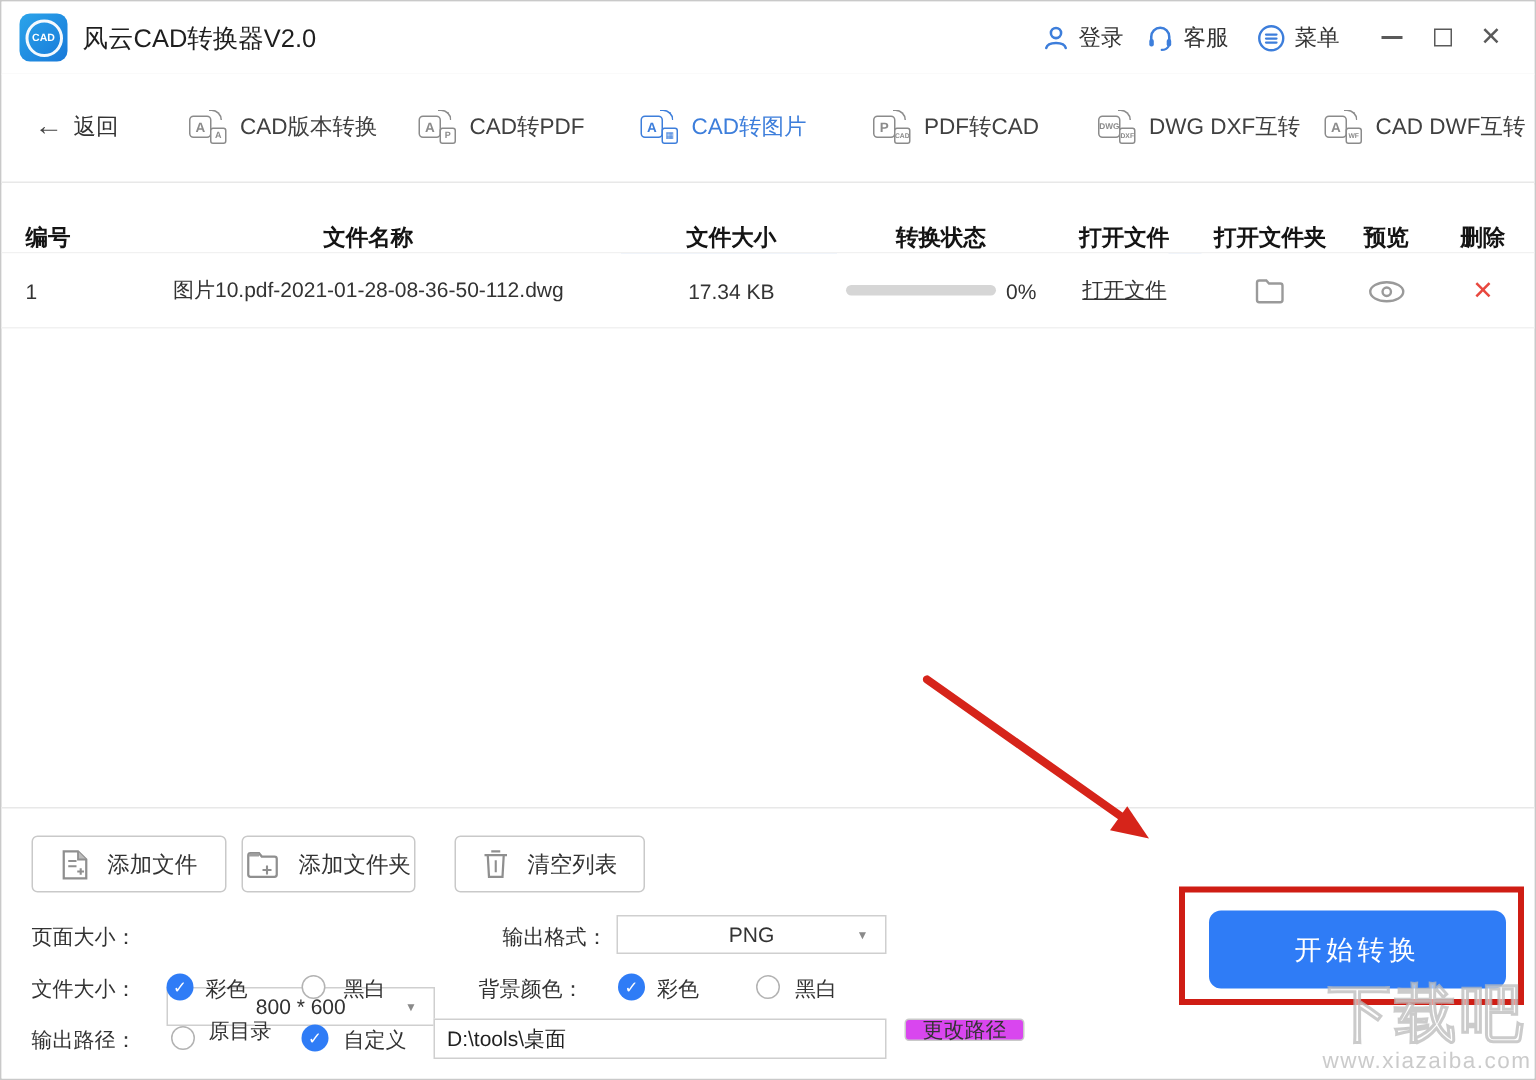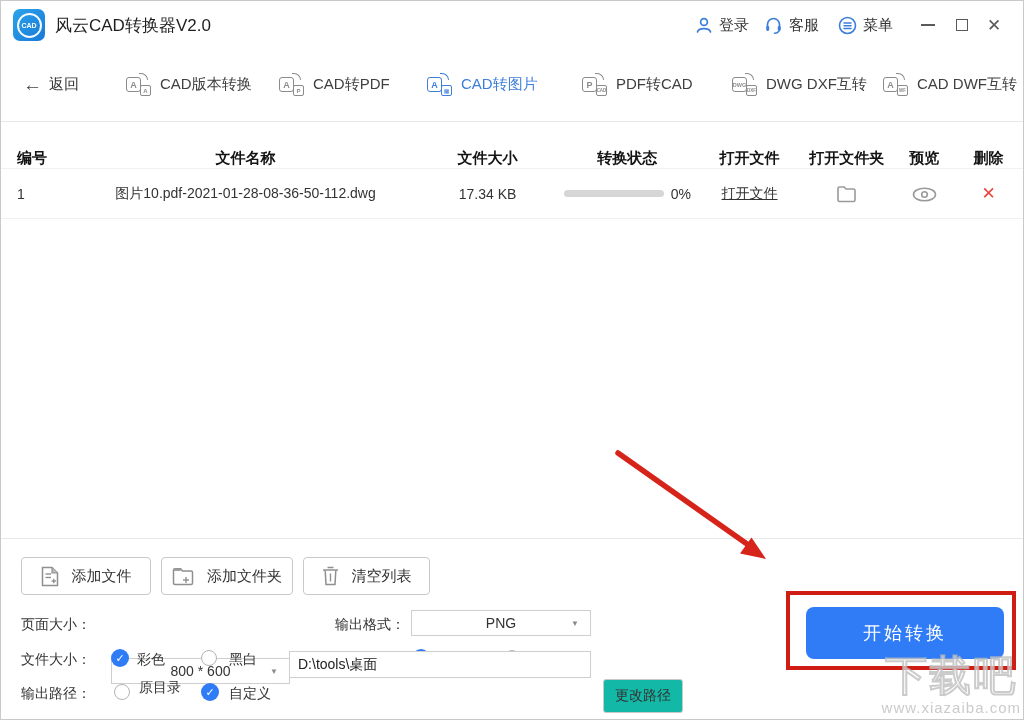--- a/index.html
+++ b/index.html
@@ -54,33 +54,33 @@
   .pbar{width:100px;height:7px;border-radius:4px;background:#d6d6d6;}
   .open-link{color:#333;text-decoration:underline;cursor:pointer;}
   .row-icon{display:inline-flex;vertical-align:middle;cursor:pointer;}
   .del-x{color:#e8483f;font-size:17px;font-weight:bold;cursor:pointer;}
 
   
   .bottom-panel{position:absolute;left:0;top:537px;width:100%;height:183px;background:#fff;border-top:1px solid #e8e8e8;box-sizing:border-box;}
   .act-btn{position:absolute;top:556px;height:38px;background:#fff;border:1px solid #c9c9c9;border-radius:4px;
         display:flex;align-items:center;justify-content:center;gap:13px;font-size:15px;color:#333;box-sizing:border-box;cursor:pointer;}
   .btn-add-file{left:20px;width:130px;}
-  .btn-add-folder{left:160px;width:132px;}
+  .btn-add-folder{left:160px;width:116px;}
   .btn-clear{left:302px;width:127px;}
 
   .slabel{position:absolute;font-size:14px;color:#333;}
   .select{position:absolute;height:26px;border:1px solid #cfcfcf;background:#fff;box-sizing:border-box;
         display:flex;align-items:center;justify-content:center;font-size:14px;color:#333;cursor:pointer;}
   .select .caret{position:absolute;right:11px;top:8px;font-size:8px;color:#8a8a8a;}
   .chk{position:absolute;width:18px;height:18px;border-radius:50%;background:#2f7cf6;color:#fff;font-size:11px;
         display:flex;align-items:center;justify-content:center;cursor:pointer;}
   .rdo{position:absolute;width:16px;height:16px;border-radius:50%;border:1px solid #b3b3b3;background:#fff;box-sizing:border-box;cursor:pointer;}
-  .path-input{position:absolute;left:288px;top:650px;width:302px;height:27px;border:1px solid #cfcfcf;box-sizing:border-box;
+  .path-input{position:absolute;left:288px;top:678px;width:302px;height:27px;border:1px solid #cfcfcf;box-sizing:border-box;
         font-size:14px;color:#222;padding:0 8px;font-family:"Liberation Sans","DejaVu Sans",sans-serif;outline:none;}
-  .btn-change-path{position:absolute;left:602px;top:678px;width:80px;height:34px;border:1px solid #c9c9c9;border-radius:3px;background:#14b8a6;
+  .btn-change-path{position:absolute;left:602px;top:678px;width:80px;height:15px;border:1px solid #c9c9c9;border-radius:3px;background:#d946ef;
         display:flex;align-items:center;justify-content:center;font-size:14px;color:#333;box-sizing:border-box;cursor:pointer;}
 
   .start-btn{position:absolute;left:805px;top:606px;width:198px;height:52px;background:#2f7cf6;border-radius:8px;
         display:flex;align-items:center;justify-content:center;font-size:18px;color:#fff;letter-spacing:3px;cursor:pointer;z-index:3;}
   .red-box{position:absolute;left:785px;top:590px;width:230px;height:79px;border:4px solid #cf1d14;box-sizing:border-box;z-index:4;pointer-events:none;}
   .arrow-overlay{position:absolute;left:0;top:0;z-index:5;pointer-events:none;}
 
   .watermark{position:absolute;right:2px;bottom:3px;z-index:8;text-align:center;pointer-events:none;}
   .wm-big{font-size:42px;font-weight:normal;line-height:1.05;letter-spacing:2px;
         color:rgba(255,255,255,0.55);-webkit-text-stroke:2px rgba(185,185,185,0.75);}

